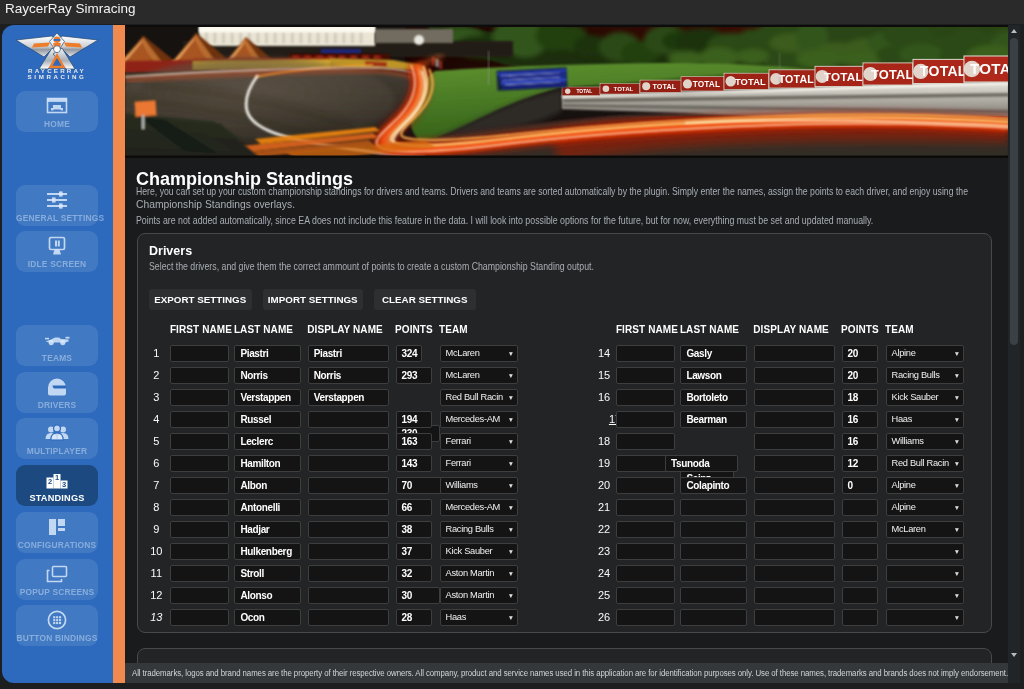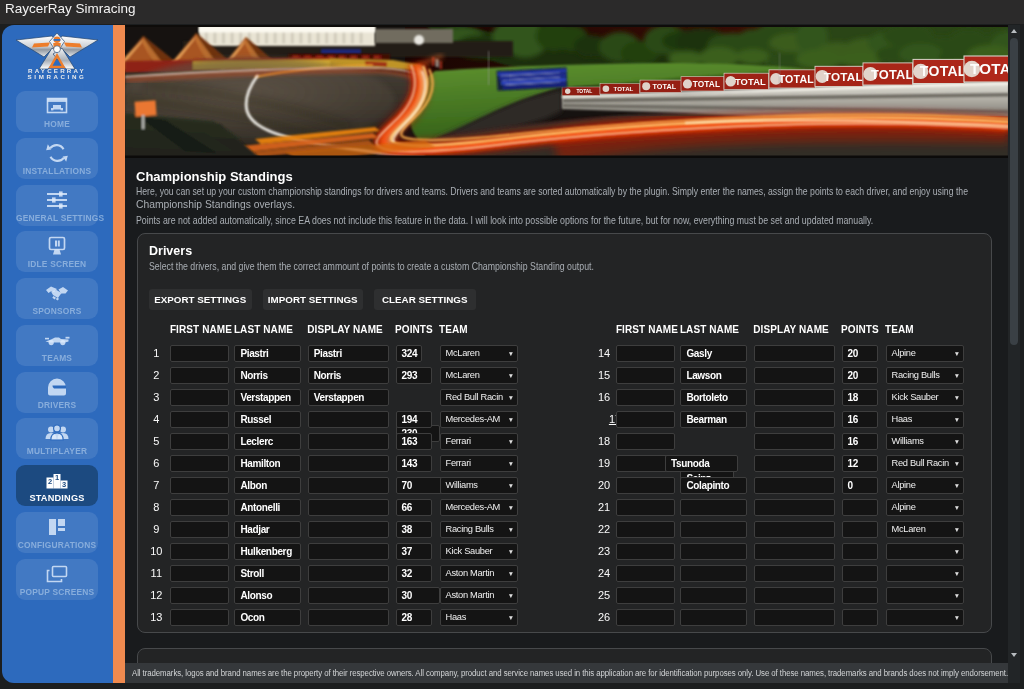--- a/index.html
+++ b/index.html
@@ -6,21 +6,21 @@
 #titlebar {position:absolute;left:0;top:0;width:1024px;height:24px;background:#2b2a2a;color:#f3f3f3;font-size:13.5px;line-height:18px;padding-left:5px;}
 #sidebar {position:absolute;left:1.5px;top:25px;width:111px;height:658px;background:#2d6abd;border-radius:12px 0 0 12px;overflow:hidden;}
 #orange {position:absolute;left:112.5px;top:25px;width:12px;height:658px;background:#f08a4f;}
 #content {position:absolute;left:124.5px;top:25px;width:883.5px;height:658px;background:#191b1d;overflow:hidden;}
 #hero {position:absolute;left:0;top:0;}
 .nbtn {position:absolute;left:14.5px;width:82px;height:41px;background:rgba(255,255,255,0.10);border-radius:9px;text-align:center;}
 .nbtn.act {background:#1c4a80;}
 .nico {height:26px;margin-top:3px;}
 .nlab {font-size:8.4px;font-weight:bold;letter-spacing:0.2px;color:rgba(168,198,232,0.68);white-space:nowrap;margin-top:-1px;}
 .nbtn.act .nlab {color:#fff;font-size:9.2px;}
-h1 {position:absolute;left:11.5px;top:144px;font-size:13px;color:#fff;}
+h1 {position:absolute;left:11.5px;top:144px;font-size:18px;color:#fff;}
 .dl {position:absolute;left:11.5px;font-size:10.6px;color:#a9aeb4;white-space:nowrap;transform-origin:0 50%;}
 #panel {position:absolute;left:12.5px;top:208px;width:854.5px;height:400px;background:#232425;border:1px solid #47494b;border-radius:8px;}
 #panel2 {position:absolute;left:12.5px;top:623px;width:854.5px;height:40px;background:#232425;border:1px solid #47494b;border-radius:8px;}
 h2 {position:absolute;left:24.5px;top:219px;font-size:12.5px;color:#fff;}
 #pdesc {position:absolute;left:24.5px;top:234.5px;font-size:10.8px;color:#a9aeb4;white-space:nowrap;transform:scaleX(0.811);transform-origin:0 0;}
 .btn {position:absolute;top:264px;height:21px;background:#2e2f30;border-radius:3px;color:#fff;font-size:9.8px;font-weight:bold;text-align:center;line-height:21px;white-space:nowrap;}
 .th {position:absolute;font-size:10px;font-weight:bold;color:#fff;letter-spacing:0.1px;white-space:nowrap;}
 .rn {position:absolute;width:44px;text-align:center;font-size:11px;color:#fafafa;height:17px;line-height:17px;}
 .tb {position:absolute;height:17px;background:#141414;border:1px solid #3e3e3e;border-radius:2px;color:#fff;font-size:10px;font-weight:bold;letter-spacing:-0.35px;line-height:15px;padding-left:5px;white-space:nowrap;overflow:hidden;}
 .sel {font-weight:normal;font-size:9.3px;letter-spacing:-0.3px;color:#f0f0f0;}
@@ -67,59 +67,40 @@
 <div class="nbtn" style="top:66.0px;">
       <div class="nico"><svg width="26" height="24" viewBox="0 0 26 24">
           <rect x="3.5" y="4.5" width="19" height="14" fill="none" stroke="rgba(222,236,252,0.82)" stroke-width="1.6"></rect>
           <rect x="3.5" y="4.5" width="19" height="3.4" fill="rgba(222,236,252,0.82)"></rect>
           <rect x="9" y="11" width="8" height="4.5" fill="rgba(222,236,252,0.82)"></rect>
           <rect x="7" y="14" width="2.4" height="2.4" fill="rgba(222,236,252,0.82)"></rect>
           <rect x="16.6" y="14" width="2.4" height="2.4" fill="rgba(222,236,252,0.82)"></rect>
         </svg></div>
       <div class="nlab">HOME</div>
     </div>
-<div class="nbtn" style="top:112.8px;">
-      <div class="nico"><svg width="26" height="24" viewBox="0 0 26 24">
-          <path d="M19.5 8.2 A8 8 0 0 0 6.2 7.2" fill="none" stroke="rgba(222,236,252,0.82)" stroke-width="2.2"></path>
-          <path d="M6.5 15.8 A8 8 0 0 0 19.8 16.8" fill="none" stroke="rgba(222,236,252,0.82)" stroke-width="2.2"></path>
-          <path d="M3.8 3.2 L7.3 8.6 L2.2 9.2 Z" fill="rgba(222,236,252,0.82)"></path>
-          <path d="M22.2 20.8 L18.7 15.4 L23.8 14.8 Z" fill="rgba(222,236,252,0.82)"></path>
-        </svg></div>
-      <div class="nlab">INSTALLATIONS</div>
-    </div>
 <div class="nbtn" style="top:159.5px;">
       <div class="nico"><svg width="26" height="24" viewBox="0 0 26 24">
           <line x1="3" y1="6" x2="23" y2="6" stroke="rgba(222,236,252,0.82)" stroke-width="1.8"></line>
           <rect x="15" y="3.4" width="3.6" height="5.2" fill="rgba(222,236,252,0.82)"></rect>
           <line x1="3" y1="12" x2="23" y2="12" stroke="rgba(222,236,252,0.82)" stroke-width="1.8"></line>
           <rect x="8" y="9.4" width="3.6" height="5.2" fill="rgba(222,236,252,0.82)"></rect>
           <line x1="3" y1="18" x2="23" y2="18" stroke="rgba(222,236,252,0.82)" stroke-width="1.8"></line>
           <rect x="15" y="15.4" width="3.6" height="5.2" fill="rgba(222,236,252,0.82)"></rect>
         </svg></div>
       <div class="nlab">GENERAL SETTINGS</div>
     </div>
 <div class="nbtn" style="top:206.2px;">
       <div class="nico"><svg width="26" height="24" viewBox="0 0 26 24">
           <rect x="5.5" y="3.5" width="15" height="12" rx="1.5" fill="none" stroke="rgba(222,236,252,0.82)" stroke-width="1.7"></rect>
           <rect x="11" y="6.5" width="2" height="6" fill="rgba(222,236,252,0.82)"></rect>
           <rect x="13.8" y="6.5" width="2" height="6" fill="rgba(222,236,252,0.82)"></rect>
           <path d="M9 20.5 L17 20.5 L15.5 15.5 L10.5 15.5 Z" fill="rgba(222,236,252,0.82)"></path>
         </svg></div>
       <div class="nlab">IDLE SCREEN</div>
     </div>
-<div class="nbtn" style="top:253.0px;">
-      <div class="nico"><svg width="26" height="24" viewBox="0 0 26 24">
-          <path d="M2 9 L7 5.5 L13 8 L10 11 L7.5 10 L4.5 12 Z" fill="rgba(222,236,252,0.82)"></path>
-          <path d="M24 9.5 L19 6 L14.5 8.5 L17 12.5 L21.5 12.5 Z" fill="rgba(222,236,252,0.82)"></path>
-          <path d="M7 10.5 L12.5 9 L17.5 12 L14 17 L9 14 Z" fill="rgba(222,236,252,0.82)"></path>
-          <path d="M9.5 15 L12 16.8 L10.8 18.6 L8.3 16.8 Z" fill="rgba(222,236,252,0.82)"></path>
-          <path d="M13 16.5 L15 17.8 L13.8 19.6 L11.8 18.2 Z" fill="rgba(222,236,252,0.82)"></path>
-        </svg></div>
-      <div class="nlab">SPONSORS</div>
-    </div>
 <div class="nbtn" style="top:299.8px;">
       <div class="nico"><svg width="26" height="24" viewBox="0 0 26 24">
           <path d="M1.5 13.5 L7 11.5 L11 9.5 L15 9.5 L17 11 L24.5 11.5 L24.5 13.5 L21 14.5 L6 14.5 Z" fill="rgba(222,236,252,0.82)"></path>
           <circle cx="7.2" cy="14.6" r="2.6" fill="rgba(222,236,252,0.82)"></circle>
           <circle cx="18.8" cy="14.6" r="2.6" fill="rgba(222,236,252,0.82)"></circle>
           <rect x="1" y="9.8" width="4" height="1.6" fill="rgba(222,236,252,0.82)"></rect>
           <rect x="21.5" y="8.8" width="4" height="1.8" fill="rgba(222,236,252,0.82)"></rect>
         </svg></div>
       <div class="nlab">TEAMS</div>
     </div>
@@ -159,20 +140,35 @@
           <rect x="14" y="13" width="7" height="3" fill="rgba(222,236,252,0.82)"></rect>
         </svg></div>
       <div class="nlab">CONFIGURATIONS</div>
     </div>
 <div class="nbtn" style="top:533.5px;">
       <div class="nico"><svg width="26" height="24" viewBox="0 0 26 24">
           <rect x="8.5" y="4.5" width="14" height="10" rx="1" fill="none" stroke="rgba(222,236,252,0.82)" stroke-width="1.6"></rect>
           <path d="M5.5 8.5 L3.5 8.5 L3.5 19.5 L17.5 19.5 L17.5 17" fill="none" stroke="rgba(222,236,252,0.82)" stroke-width="1.6"></path>
         </svg></div>
       <div class="nlab">POPUP SCREENS</div>
+    </div>
+<div class="nbtn" style="top:580.2px;">
+      <div class="nico"><svg width="26" height="24" viewBox="0 0 26 24">
+          <circle cx="13" cy="12" r="8.6" fill="none" stroke="rgba(222,236,252,0.82)" stroke-width="1.7"></circle>
+          <rect x="9.2" y="8.2" width="2.1" height="2.1" fill="rgba(222,236,252,0.82)"></rect>
+          <rect x="9.2" y="11.1" width="2.1" height="2.1" fill="rgba(222,236,252,0.82)"></rect>
+          <rect x="9.2" y="14.0" width="2.1" height="2.1" fill="rgba(222,236,252,0.82)"></rect>
+          <rect x="12.1" y="8.2" width="2.1" height="2.1" fill="rgba(222,236,252,0.82)"></rect>
+          <rect x="12.1" y="11.1" width="2.1" height="2.1" fill="rgba(222,236,252,0.82)"></rect>
+          <rect x="12.1" y="14.0" width="2.1" height="2.1" fill="rgba(222,236,252,0.82)"></rect>
+          <rect x="15.0" y="8.2" width="2.1" height="2.1" fill="rgba(222,236,252,0.82)"></rect>
+          <rect x="15.0" y="11.1" width="2.1" height="2.1" fill="rgba(222,236,252,0.82)"></rect>
+          <rect x="15.0" y="14.0" width="2.1" height="2.1" fill="rgba(222,236,252,0.82)"></rect>
+        </svg></div>
+      <div class="nlab">BUTTON BINDINGS</div>
     </div>
 </div>
 <div id="orange"></div>
 <div id="content">
 <svg id="hero" width="884" height="133" viewBox="0 0 884 133" preserveAspectRatio="none">
 <defs>
  <filter id="b1" x="-30%" y="-30%" width="160%" height="160%">
           <feGaussianBlur stdDeviation="1"></feGaussianBlur>
         </filter>
  <filter id="b2" x="-30%" y="-30%" width="160%" height="160%">
@@ -539,21 +535,21 @@
 <div class="tb" style="left:234.4px;top:564.9px;width:66.5px;">Stroll</div>
 <div class="tb" style="left:307.7px;top:564.9px;width:81.5px;"></div>
 <div class="tb" style="left:395.5px;top:564.9px;width:36.0px;">32</div>
 <div class="tb sel" style="left:439.5px;top:564.9px;width:78.0px;">Aston Martin<span class="car">▾</span></div>
 <div class="rn" style="left:134.3px;top:586.9px;">12</div>
 <div class="tb" style="left:170.4px;top:586.9px;width:58.5px;"></div>
 <div class="tb" style="left:234.4px;top:586.9px;width:66.5px;">Alonso</div>
 <div class="tb" style="left:307.7px;top:586.9px;width:81.5px;"></div>
 <div class="tb" style="left:395.5px;top:586.9px;width:44px;">30</div>
 <div class="tb sel" style="left:439.5px;top:586.9px;width:78.0px;">Aston Martin<span class="car">▾</span></div>
-<div class="rn" style="left:134.3px;top:609.0px;">13</div>
+<div class="rn" style="left:134.3px;top:609.0px;font-style:italic;">13</div>
 <div class="tb" style="left:170.4px;top:609.0px;width:58.5px;"></div>
 <div class="tb" style="left:234.4px;top:609.0px;width:66.5px;">Ocon</div>
 <div class="tb" style="left:307.7px;top:609.0px;width:81.5px;"></div>
 <div class="tb" style="left:395.5px;top:609.0px;width:36.0px;">28</div>
 <div class="tb sel" style="left:439.5px;top:609.0px;width:78.0px;">Haas<span class="car">▾</span></div>
 <div class="rn" style="left:582.1px;top:344.5px;">14</div>
 <div class="tb" style="left:616.4px;top:344.5px;width:58.5px;"></div>
 <div class="tb" style="left:680.4px;top:344.5px;width:66.5px;">Gasly</div>
 <div class="tb" style="left:753.7px;top:344.5px;width:81.5px;"></div>
 <div class="tb" style="left:841.5px;top:344.5px;width:36.0px;">20</div>

